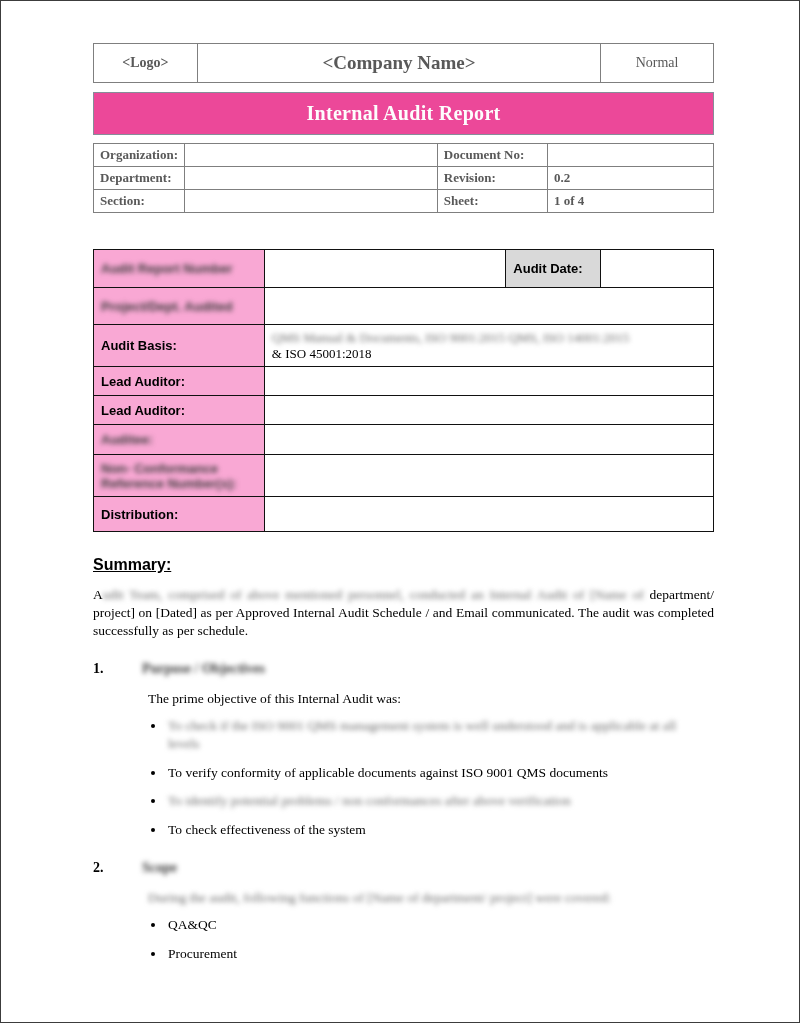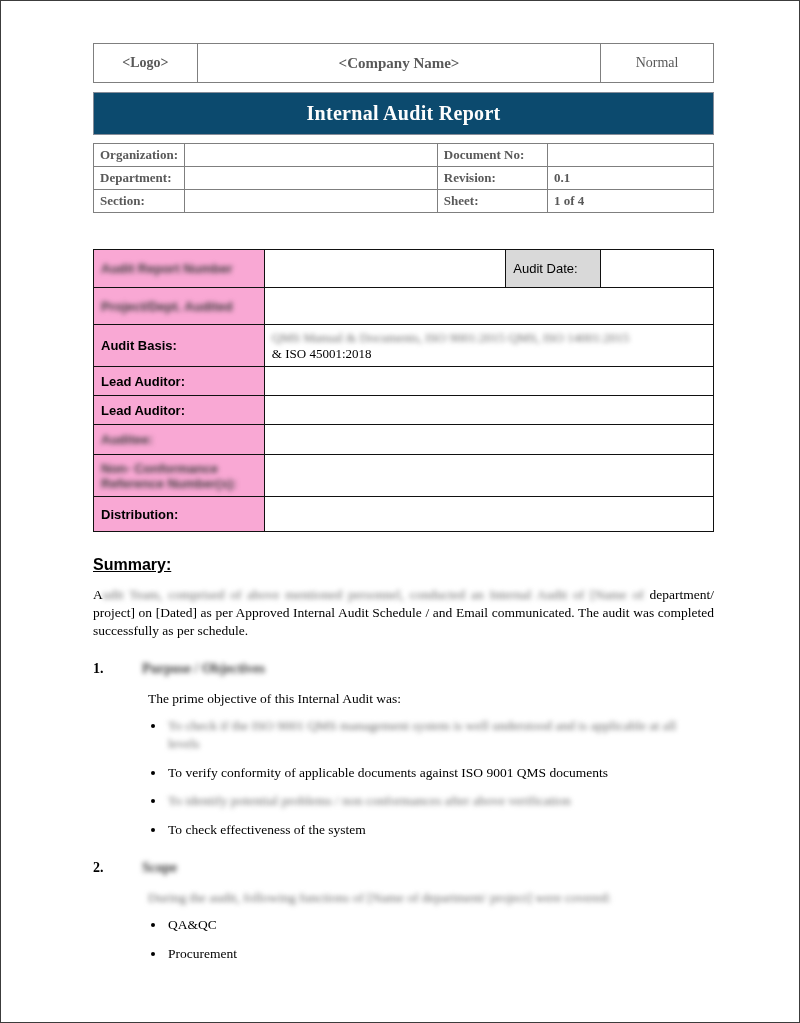--- a/index.html
+++ b/index.html
@@ -18,27 +18,27 @@
   
   .header-table {
     border-collapse:collapse; width:621px; margin-top:42px;
     color:#595959;
     padding-left:40px;
   }
   .header-table td {
     border:1px solid #7f7f7f; height:39px; text-align:center; vertical-align:middle;
   }
   .hdr-logo   { width:104px; font-weight:bold; font-size:14px; }
-  .hdr-company{ width:404px; font-weight:bold; font-size:15px;margin-left:8px; }
+  .hdr-company{ width:404px; font-weight:bold; font-size:19px;margin-left:8px; }
   .hdr-normal { width:113px; font-size:14px; }
 
   
   .banner {
     margin-top:9px; width:621px; height:43px;
-    background:#0c4a6e; border:1px solid #868d99;
+    background:#ec4899; border:1px solid #868d99;
     display:flex; align-items:center; justify-content:center;
   }
   .banner span {
     color:#fdfdfd; font-weight:bold; font-size:20px; letter-spacing:.3px;
   }
 
   
   .info-table {
     border-collapse:collapse; width:621px; margin-top:8px;
     color:#595959; font-size:13px; font-weight:bold;
@@ -54,21 +54,21 @@
     border-collapse:collapse; width:621px; margin-top:36px;
     font-size:13px;
   }
   .audit-table td { border:1.5px solid #111; padding:2px 7px; vertical-align:middle; }
   .audit-table .lbl {
     width:171px; background:#f9a8d4;
     font-family:"Liberation Sans", sans-serif; font-weight:bold;
   }
   .audit-table .datelbl {
     width:95px; background:#d9d9d9;
-    font-family:"Liberation Sans", sans-serif; font-weight:normal;
+    font-family:"Liberation Sans", sans-serif; font-weight:bold;
   }
   .audit-table .val { font-family:"Liberation Serif", serif; }
   .r1 td { height:38px; } .r2 td { height:37px; } .r3 td { height:42px; }
   .r4 td { height:29px; } .r5 td { height:29px; } .r6 td { height:30px; }
   .r7 td { height:42px; } .r8 td { height:35px; }
   .c-mid { width:242px; } .c-last { width:113px; }
 
   
   .summary-heading {
     margin-top:24px;
@@ -115,21 +115,21 @@
           <tr>
         <td class="info-c1">Organization:</td>
         <td class="info-c2"></td>
         <td class="info-c3">Document No:</td>
         <td class="info-c4"></td>
       </tr>
       <tr>
         <td class="info-c1">Department:</td>
         <td class="info-c2"></td>
         <td class="info-c3">Revision:</td>
-        <td class="info-c4">0.1</td>
+        <td class="info-c4">0.2</td>
       </tr>
       <tr>
         <td class="info-c1">Section:</td>
         <td class="info-c2"></td>
         <td class="info-c3">Sheet:</td>
         <td class="info-c4">1 of 4</td>
       </tr>
     </tbody>
       </table>
 

